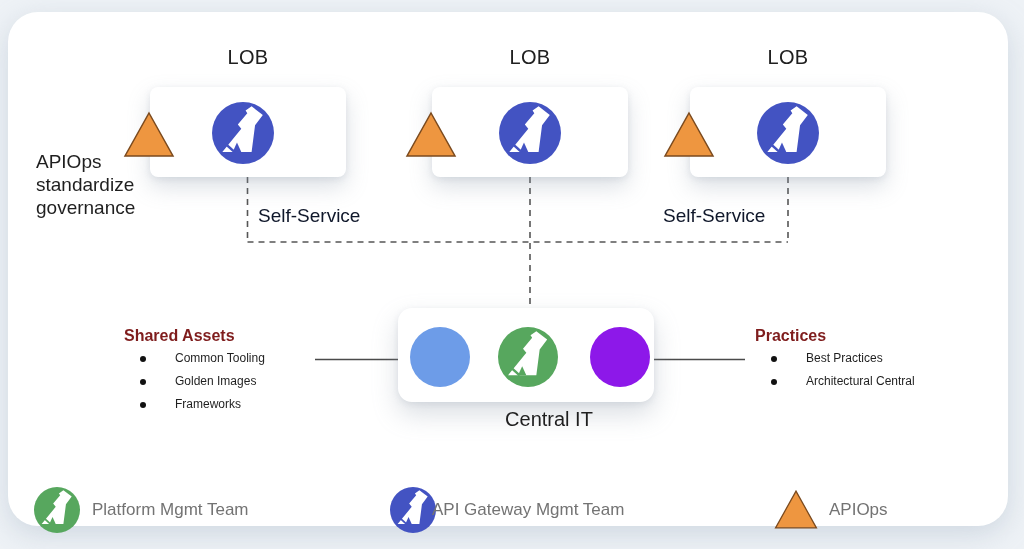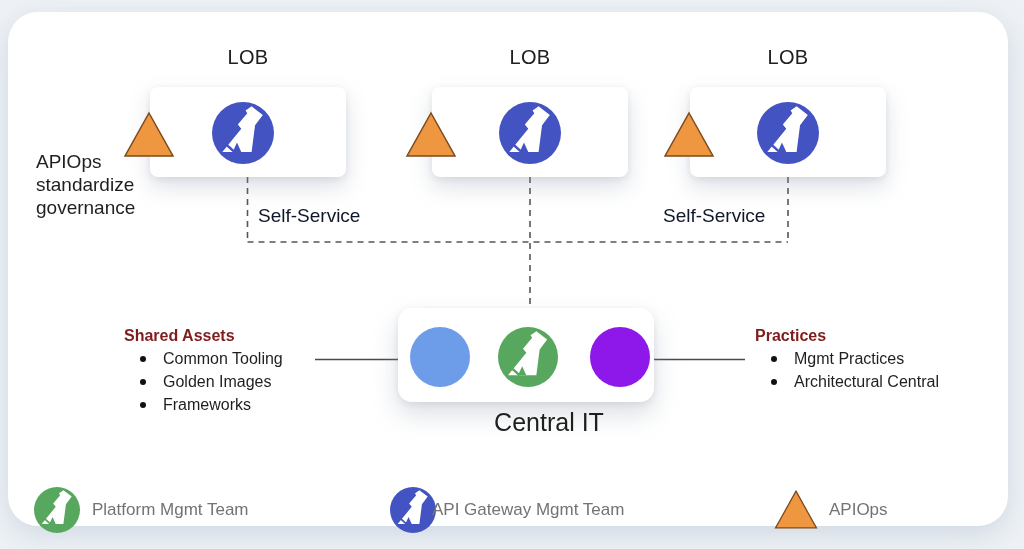--- a/index.html
+++ b/index.html
@@ -31,24 +31,24 @@
   .circle{position:absolute;border-radius:50%;}
   .circle svg{position:absolute;left:0;top:0;width:100%;height:100%;}
   .glyph{fill:#ffffff;}
   .notch{fill:currentColor;}
   .tri-icon{position:absolute;}
   .note{
     position:absolute;left:36px;top:150px;font-size:19px;line-height:23px;
     white-space:pre-line;color:#1f1f1f;
   }
   .self-service{position:absolute;font-size:19px;color:#0f172a;}
-  .central-label{position:absolute;left:459px;top:408px;width:180px;text-align:center;font-size:25px;}
+  .central-label{position:absolute;left:459px;top:408px;width:180px;text-align:center;font-size:20px;}
   .side-block{position:absolute;}
   .side-title{font-size:16px;font-weight:bold;margin:16px 0 5px 0;color:#7f1d1d;}
-  .side-row{display:flex;align-items:flex-start;margin:0 0 6px 0;font-size:16px;line-height:17px;}
+  .side-row{display:flex;align-items:flex-start;margin:0 0 6px 0;font-size:12px;line-height:17px;gap:12px;}
   .bullet{width:6px;height:6px;border-radius:50%;background:#111;margin:6px 17px 0 16px;flex:0 0 auto;}
   .legend-label{position:absolute;font-size:17px;line-height:20px;color:#737373;}
   .lines{position:absolute;left:0;top:0;pointer-events:none;}
 </style>
 </head>
 <body>
 
 <div class="canvas">
 
   <div class="main-card"></div>
@@ -134,21 +134,21 @@
     <div class="side-row">
       <span class="bullet"></span>
       <span>Frameworks</span>
     </div>
   </div>
 
   <div class="side-block" style="left:755px;top:311px;width:240px">
     <div class="side-title">Practices</div>
     <div class="side-row">
       <span class="bullet"></span>
-      <span>Mgmt Practices</span>
+      <span>Best Practices</span>
     </div>
     <div class="side-row">
       <span class="bullet"></span>
       <span>Architectural Central</span>
     </div>
   </div>
 
   <div class="circle" style="left:34px;top:487px;width:46px;height:46px;background:#57a75e;color:#57a75e">
     <svg viewBox="0 0 72 72">
       <path class="glyph" d="M12 58 L34 31 L30 26 L41 13 L39 10 L46 5 L59 15 L50 27 L46 58 Z"></path>

